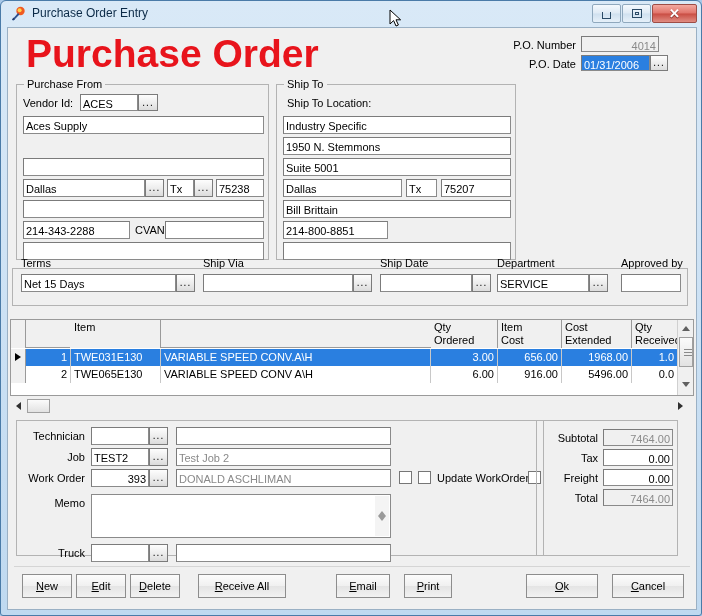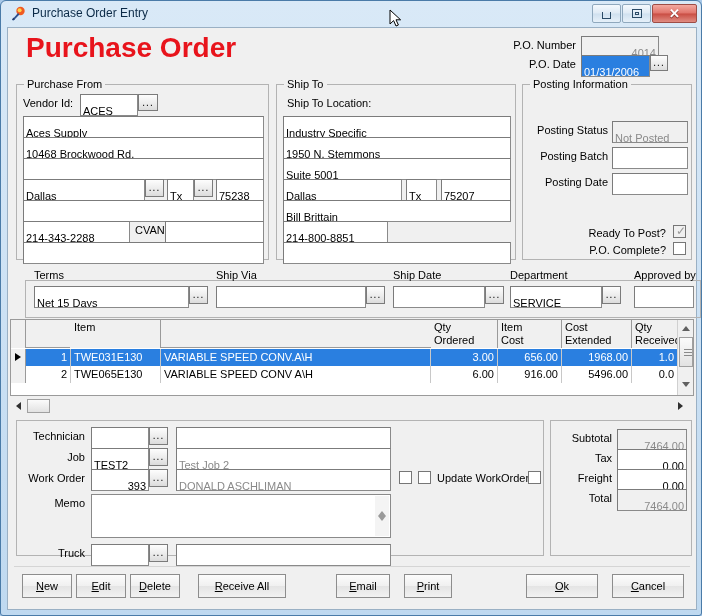--- a/index.html
+++ b/index.html
@@ -55,33 +55,33 @@
     background:#f0f0f0;
     border:1px solid #9ab0c4;
   }
   
   .hdr{
     position:absolute;left:0;top:0;width:688px;height:47px;
     background:#f0f0f0;
   }
   .po-title{
     position:absolute;left:18px;top:4px;
-    font-size:28px;font-weight:bold;color:#e8141c;
+    font-size:39px;font-weight:bold;color:#e8141c;
     letter-spacing:0px;
     font-family:"Liberation Sans",sans-serif;
   }
   .hdr-lbl{position:absolute;font-size:11px;text-align:right;}
   .fld{
     box-sizing:border-box;
     border:1px solid #8a8a8a;
     border-top-color:#7b7b7b;border-left-color:#7b7b7b;
     background:#fff;
     font-family:"Liberation Sans",sans-serif;
     font-size:11px;
-    padding:10px 2px;
+    padding:3px 2px;
     line-height:13px;
     overflow:hidden;white-space:nowrap;
   }
   .fld.ro{background:#f0f0f0;color:#8a8a8a;}
   .fld.r{text-align:right;}
   .sel{background:#2a7fe0;color:#fff;}
   .btn3{
     box-sizing:border-box;
     border:1px solid #7b7b7b;
     background:linear-gradient(180deg,#fdfdfd 0%,#ececec 55%,#dcdcdc 100%);
@@ -224,21 +224,20 @@
     </div>
 
     <div class="grp" style="left:8px;top:56px;width:253px;height:176px;">
       <span class="grp-lbl">Purchase From</span>
 
       <div class="lbl" style="left:6px;top:12px;">Vendor Id:</div>
       <div class="fld" style="position:absolute;left:63px;top:9px;width:58px;height:17px;">ACES</div>
       <div class="btn3" style="position:absolute;left:121px;top:9px;width:20px;height:17px;">...</div>
 
       <div class="fld" style="position:absolute;left:6px;top:31px;width:241px;height:18px;">Aces Supply</div>
-      <div class="fld" style="position:absolute;left:6px;top:52px;width:241px;height:18px;">10468 Brockwood Rd.</div>
       <div class="fld" style="position:absolute;left:6px;top:73px;width:241px;height:18px;"></div>
 
       <div class="fld" style="position:absolute;left:6px;top:94px;width:122px;height:18px;">Dallas</div>
       <div class="btn3" style="position:absolute;left:128px;top:94px;width:19px;height:18px;">...</div>
       <div class="fld" style="position:absolute;left:150px;top:94px;width:27px;height:18px;">Tx</div>
       <div class="btn3" style="position:absolute;left:177px;top:94px;width:19px;height:18px;">...</div>
       <div class="fld" style="position:absolute;left:199px;top:94px;width:48px;height:18px;">75238</div>
 
       <div class="fld" style="position:absolute;left:6px;top:115px;width:241px;height:18px;"></div>
 
@@ -262,42 +261,22 @@
       <div class="fld" style="position:absolute;left:129px;top:94px;width:31px;height:18px;">Tx</div>
       <div class="fld" style="position:absolute;left:164px;top:94px;width:70px;height:18px;">75207</div>
 
       <div class="fld" style="position:absolute;left:6px;top:115px;width:228px;height:18px;">Bill Brittain</div>
 
       <div class="fld" style="position:absolute;left:6px;top:136px;width:105px;height:18px;">214-800-8851</div>
 
       <div class="fld" style="position:absolute;left:6px;top:157px;width:228px;height:18px;"></div>
     </div>
 
-    <div class="grp" style="left:514px;top:56px;width:170px;height:176px;">
-      <span class="grp-lbl">Posting Information</span>
-
-      <div class="lbl r" style="left:0px;top:39px;width:85px;">Posting Status</div>
-      <div class="fld ro" style="position:absolute;left:89px;top:36px;width:76px;height:18px;">Not Posted</div>
-
-      <div class="lbl r" style="left:0px;top:65px;width:85px;">Posting Batch</div>
-      <div class="fld" style="position:absolute;left:89px;top:62px;width:76px;height:18px;"></div>
-
-      <div class="lbl r" style="left:0px;top:91px;width:85px;">Posting Date</div>
-      <div class="fld" style="position:absolute;left:89px;top:88px;width:76px;height:18px;"></div>
-
-      <div class="lbl r" style="left:0px;top:142px;width:143px;">Ready To Post?</div>
-      <div class="cbx dis" style="left:150px;top:140px;">
-        <span class="tick">✓</span>
-      </div>
-
-      <div class="lbl r" style="left:0px;top:159px;width:143px;">P.O. Complete?</div>
-      <div class="cbx" style="left:150px;top:157px;"></div>
-    </div>
-
-    <div class="grp" style="left:17px;top:240px;width:676px;height:38px;margin-top:12px;">
+
+    <div class="grp" style="left:4px;top:240px;width:676px;height:38px;">
       <div class="lbl" style="left:8px;top:-12px;">Terms</div>
       <div class="fld" style="position:absolute;left:8px;top:5px;width:155px;height:18px;">Net 15 Days</div>
       <div class="btn3" style="position:absolute;left:163px;top:5px;width:19px;height:18px;">...</div>
 
       <div class="lbl" style="left:190px;top:-12px;">Ship Via</div>
       <div class="fld" style="position:absolute;left:190px;top:5px;width:150px;height:18px;"></div>
       <div class="btn3" style="position:absolute;left:340px;top:5px;width:19px;height:18px;">...</div>
 
       <div class="lbl" style="left:367px;top:-12px;">Ship Date</div>
       <div class="fld" style="position:absolute;left:367px;top:5px;width:92px;height:18px;"></div>
@@ -416,21 +395,21 @@
           </div>
         </div>
       </div>
 
       <div class="lbl r" style="left:0px;top:126px;width:68px;">Truck</div>
       <div class="fld" style="position:absolute;left:74px;top:123px;width:58px;height:18px;"></div>
       <div class="btn3" style="position:absolute;left:132px;top:123px;width:19px;height:18px;">...</div>
       <div class="fld ro" style="position:absolute;left:159px;top:123px;width:215px;height:18px;background:#fff;"></div>
     </div>
 
-    <div class="grp" style="left:542px;top:392px;width:142px;height:136px;">
+    <div class="grp" style="left:528px;top:392px;width:142px;height:136px;">
       <div class="lbl r" style="left:0px;top:11px;width:61px;">Subtotal</div>
       <div class="fld ro r" style="position:absolute;left:66px;top:8px;width:70px;height:17px;">7464.00</div>
 
       <div class="lbl r" style="left:0px;top:31px;width:61px;">Tax</div>
       <div class="fld r" style="position:absolute;left:66px;top:28px;width:70px;height:17px;">0.00</div>
 
       <div class="lbl r" style="left:0px;top:51px;width:61px;">Freight</div>
       <div class="fld r" style="position:absolute;left:66px;top:48px;width:70px;height:17px;">0.00</div>
 
       <div class="lbl r" style="left:0px;top:71px;width:61px;">Total</div>

